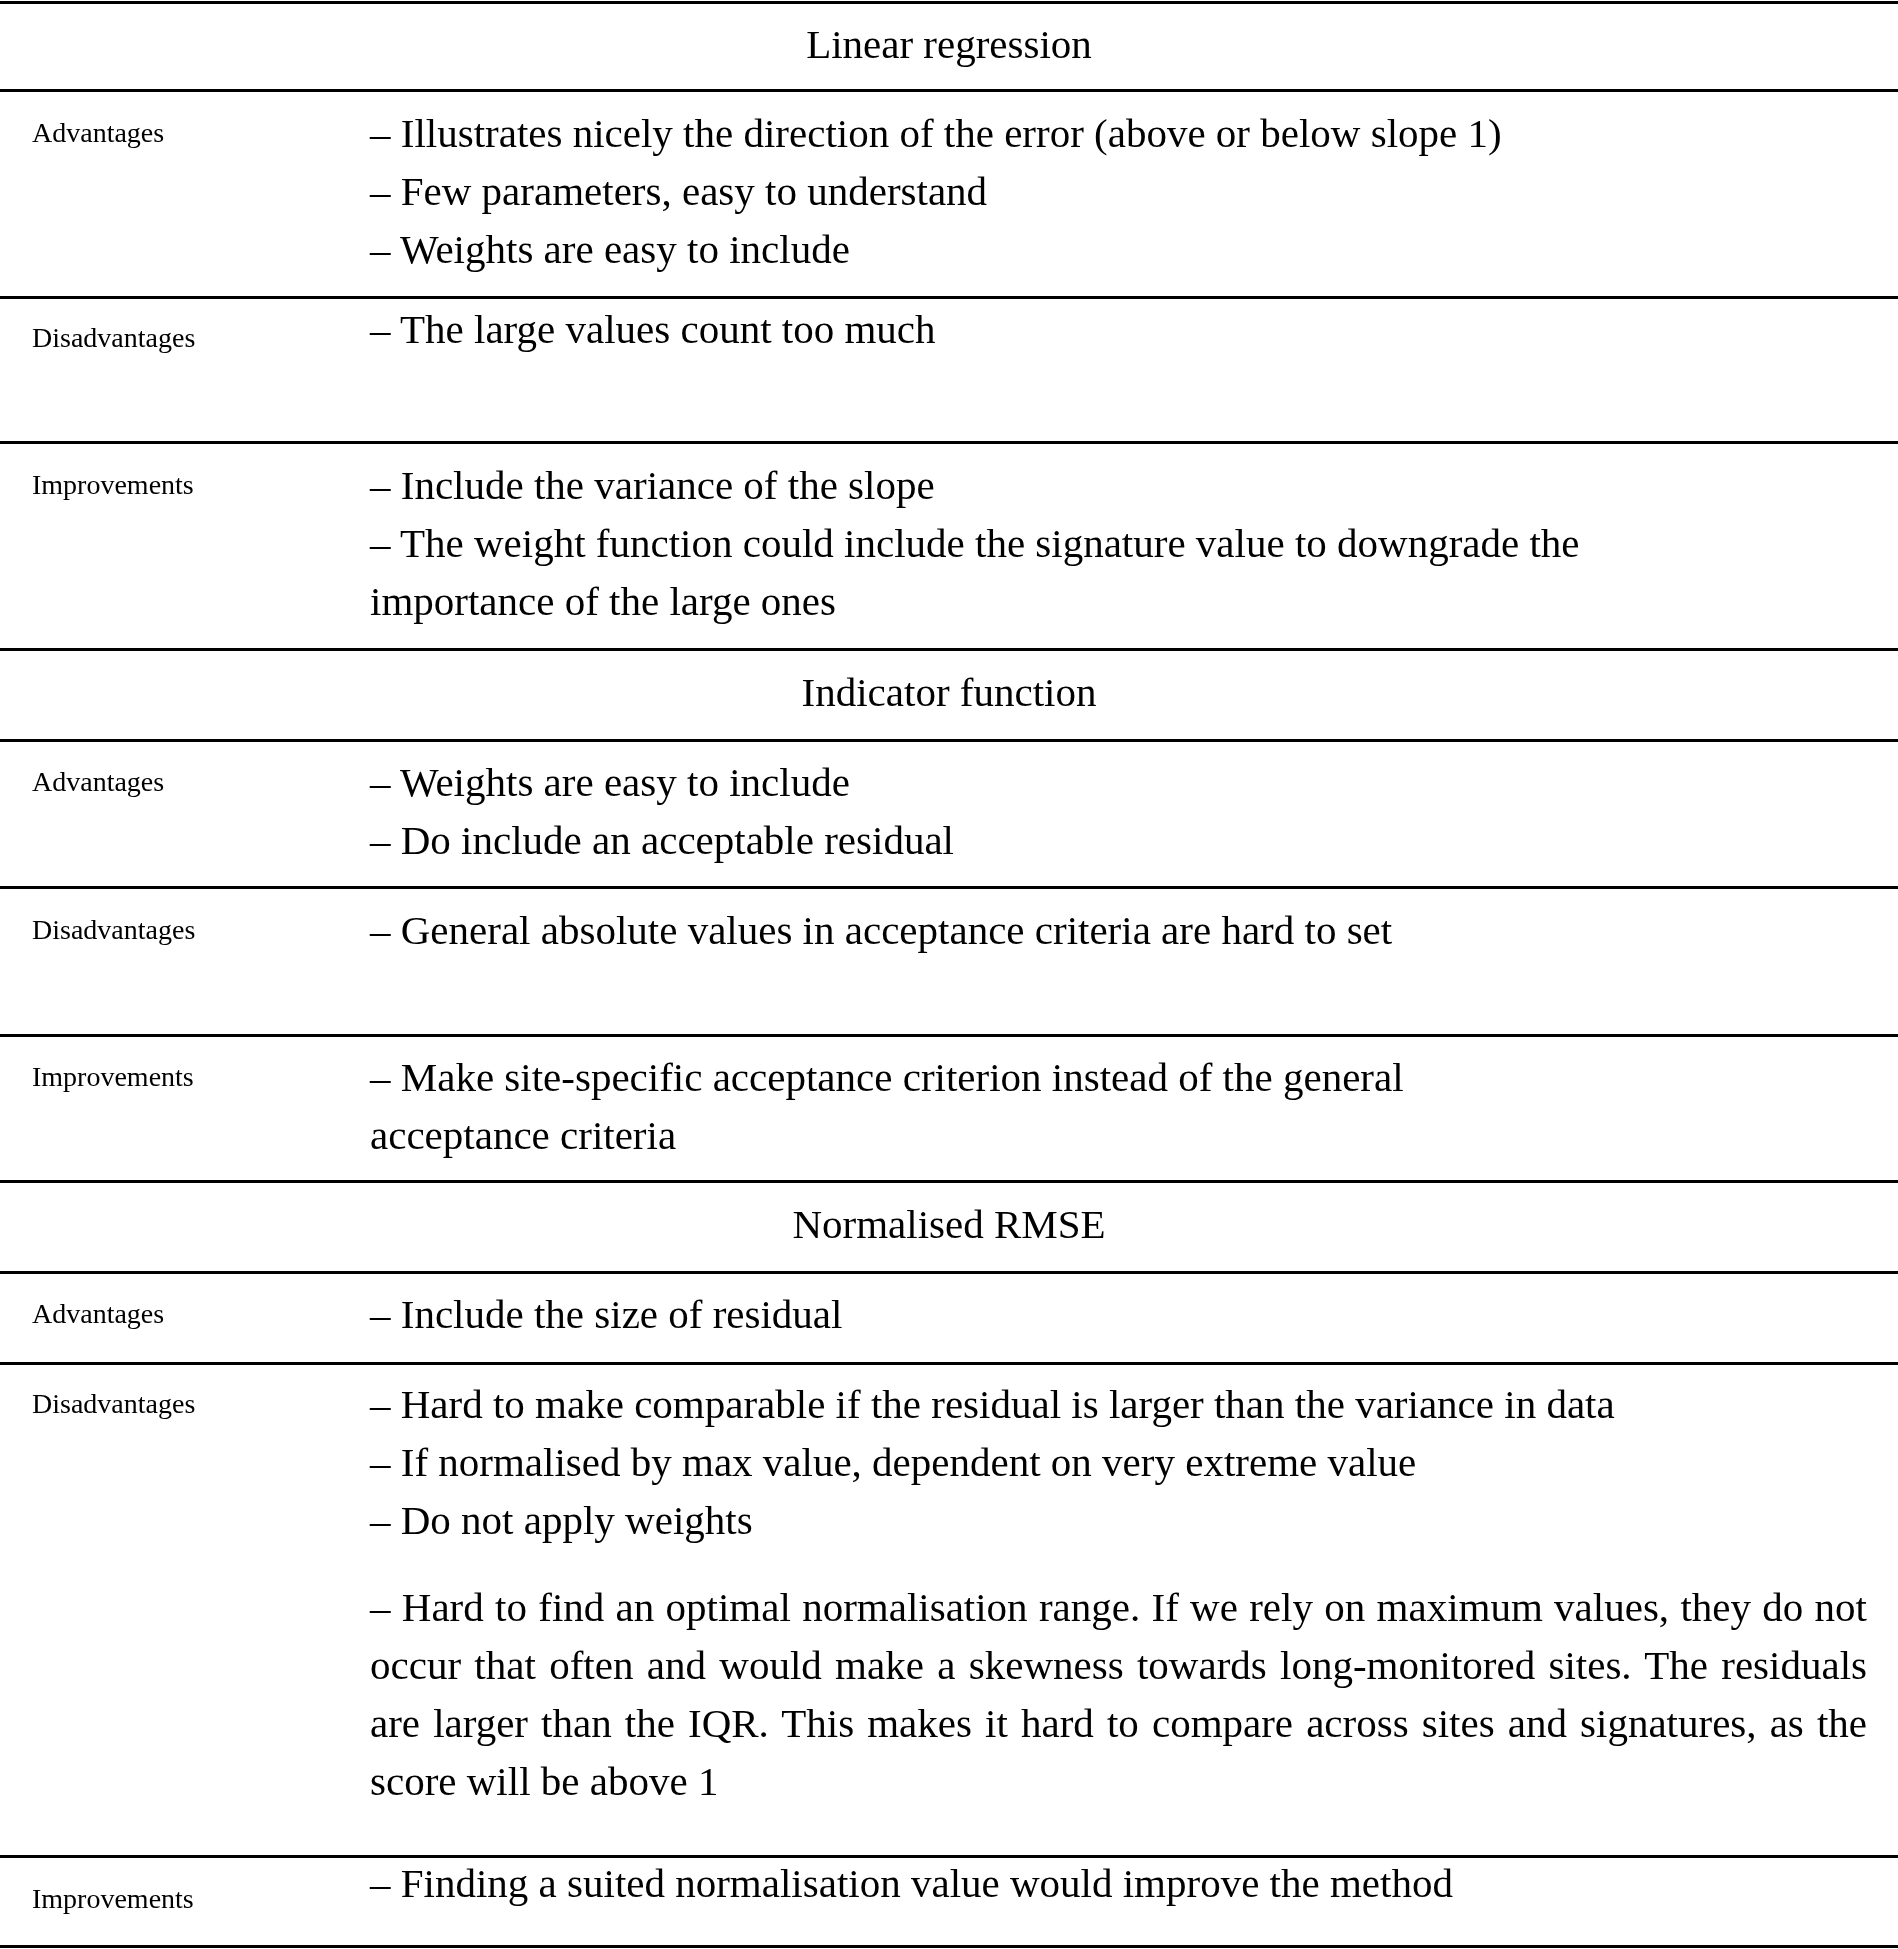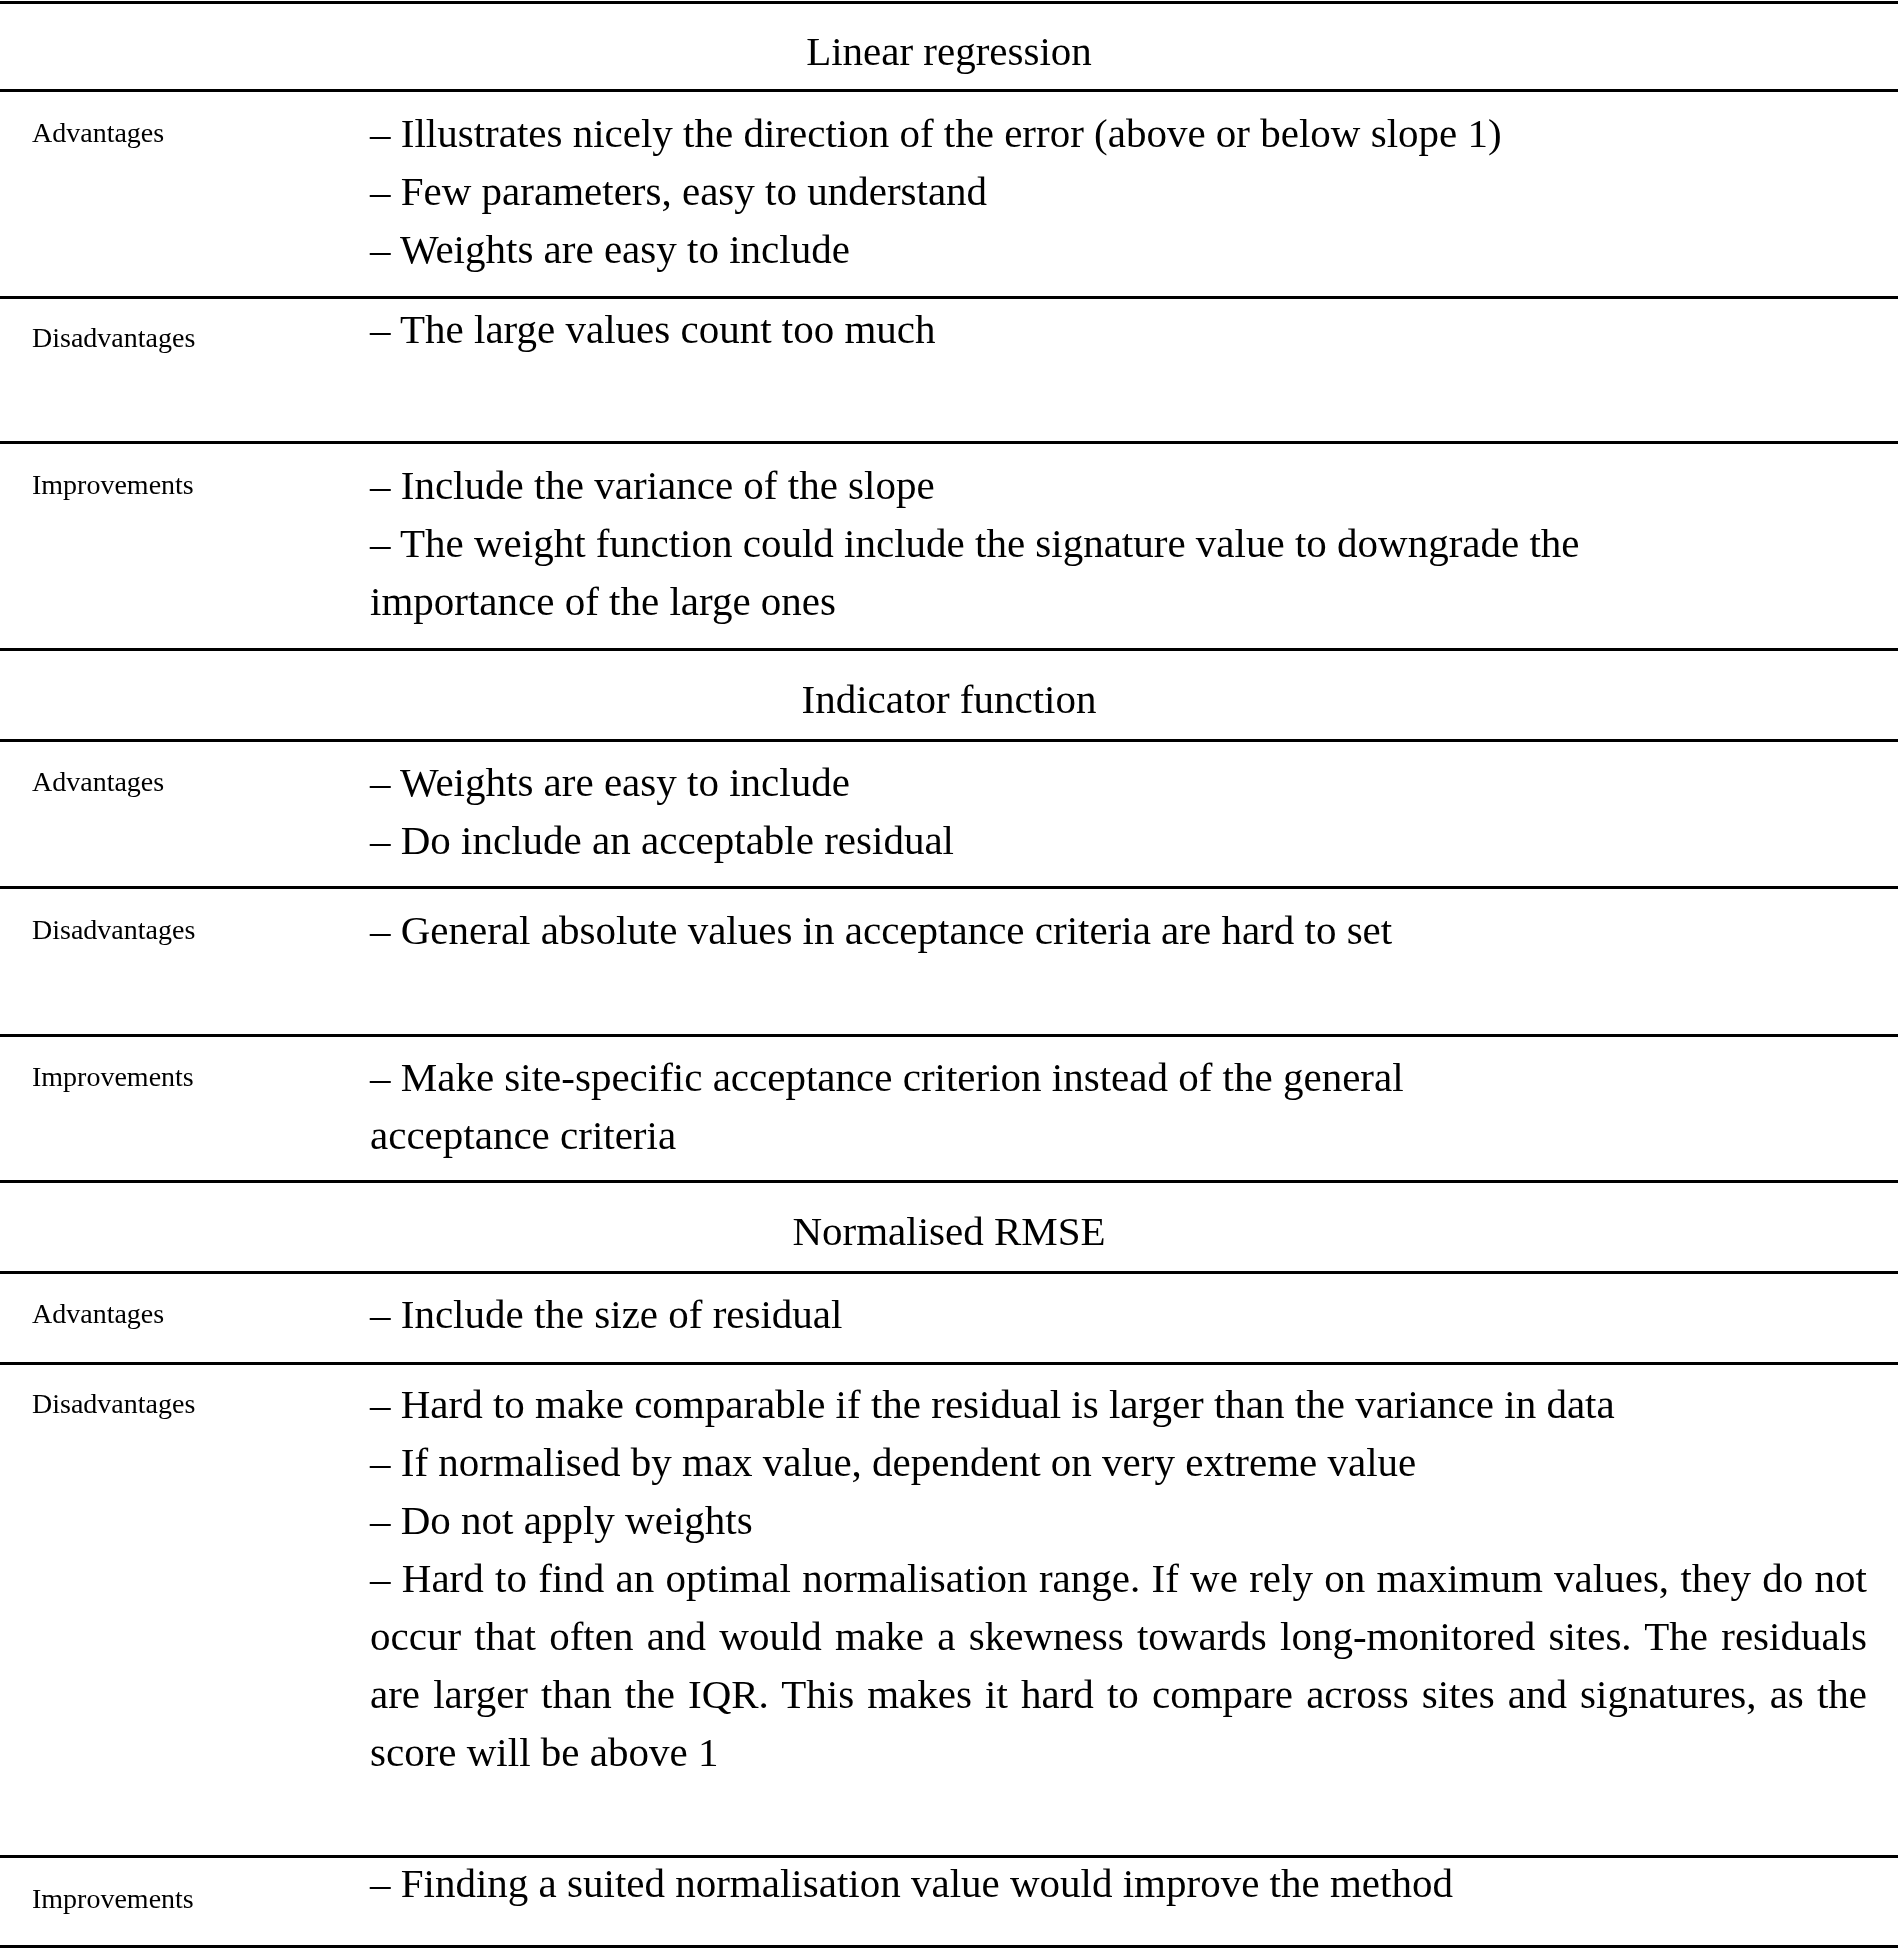--- a/index.html
+++ b/index.html
@@ -1,24 +1,24 @@
 <!DOCTYPE html>
 <html style="font-size:14.7px"><head>
 <meta charset="utf-8">
 <style>
   html, body { margin: 0; padding: 0; background: #ffffff; }
   body { width: 1898px; height: 1950px; overflow: hidden; position: relative;
          font-family: "Liberation Serif", "DejaVu Serif", serif; color: #000; }
   .rule { position: absolute; left: 0; width: 1898px; height: 2.8px; background: #000; }
   .sec-title { position: absolute; left: 0; width: 1898px; text-align: center;
-               font-size: 41px; line-height: 58px; margin-top: 7px; }
+               font-size: 41px; line-height: 58px; }
   .label { position: absolute; left: 32px; font-size: 28px; line-height: 58px; }
   .items { position: absolute; left: 370px; width: 1497px; font-size: 41px; line-height: 58px; }
   .item { white-space: pre; }
-  .justify { white-space: normal; text-align: justify; text-align-last: left; }
+  .justify { white-space: normal; text-align: justify; text-align-last: left; margin-top: 29px; }
 </style>
 </head>
 <body>
 
 <div>
 
   <div class="rule" style="top:0.9px"></div>
   <div class="rule" style="top:89px"></div>
   <div class="rule" style="top:296px"></div>
   <div class="rule" style="top:441px"></div>

